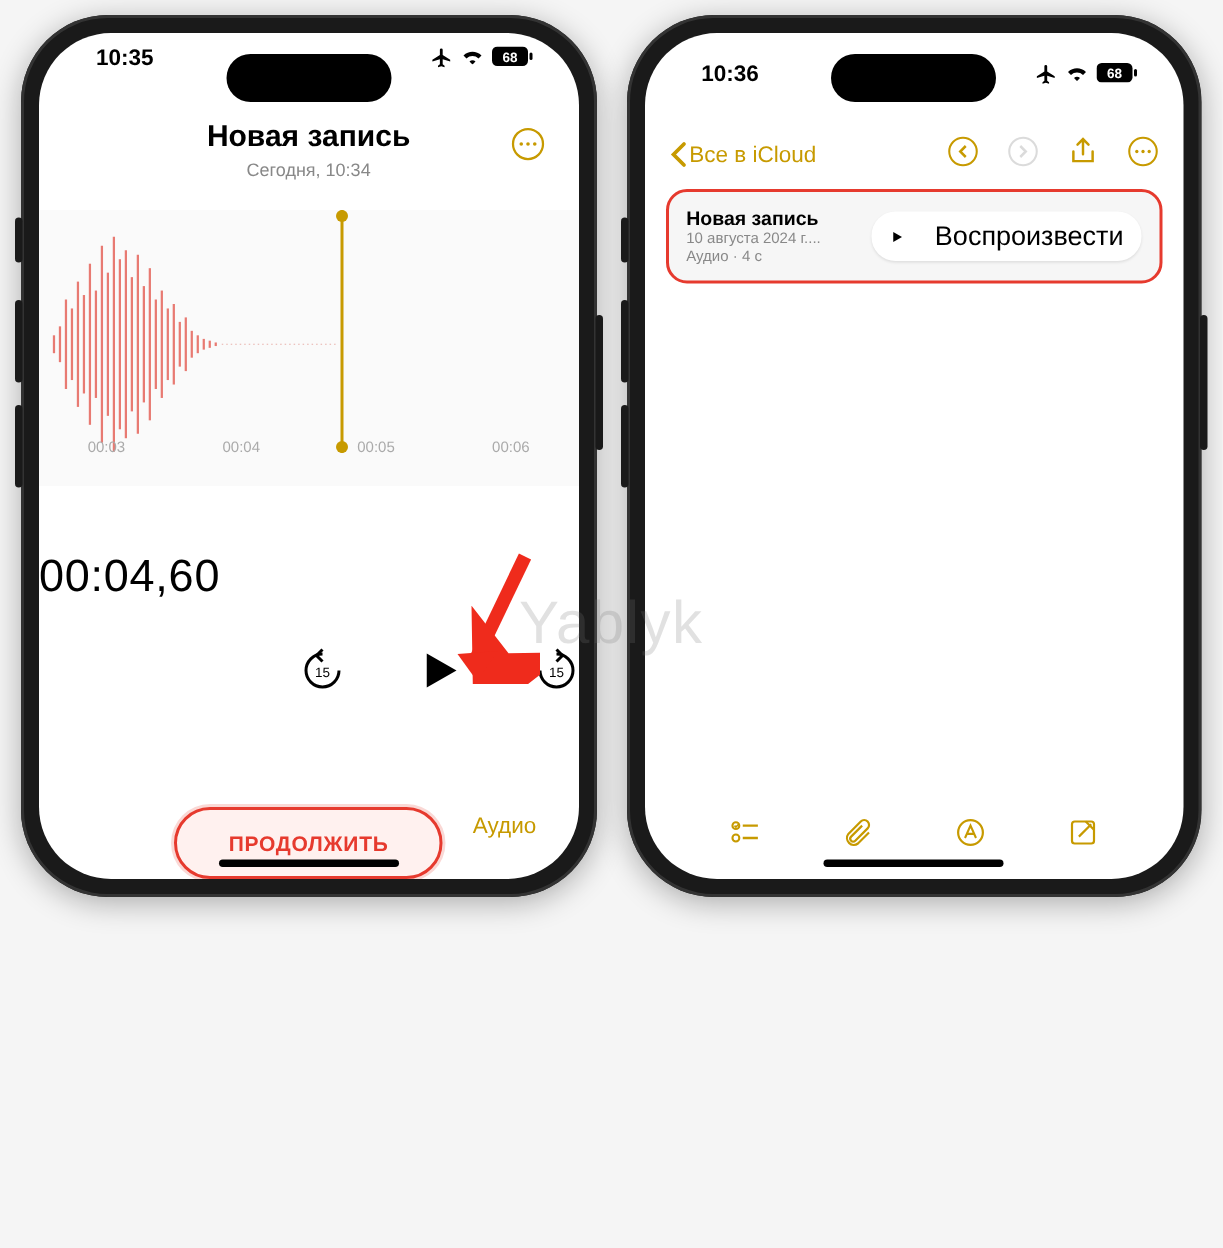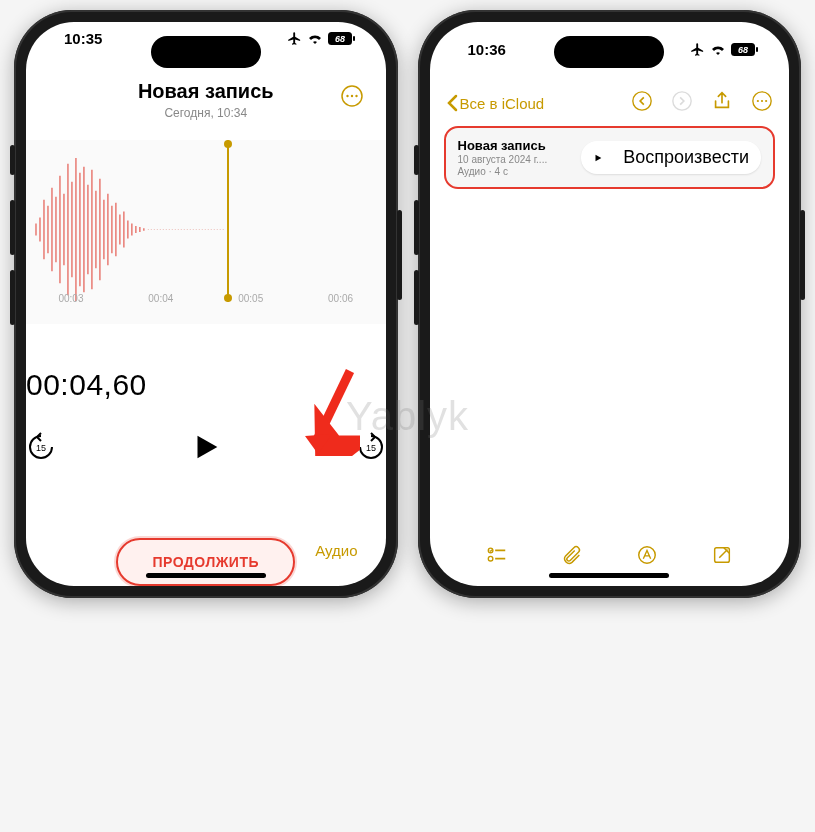--- a/index.html
+++ b/index.html
@@ -50,21 +50,21 @@
   }
   .status-bar {
     height: 54px;
     display: flex;
     justify-content: space-between;
     align-items: center;
     padding: 0 30px 0 38px;
     font-size: 15px;
     font-weight: 600;
   }
-  .status-icons { display: flex; align-items: center; gap: 5px; font-style: italic; }
+  .status-icons { display: flex; gap: 5px; }
   .status-icons svg { display: block; }
   
   .rec-header {
     padding: 26px 18px 6px;
     position: relative;
     text-align: center;
   }
   .rec-title { font-size: 20px; font-weight: 700; }
   .rec-sub { font-size: 12px; color: #888; margin-top: 3px; }
   .rec-more {
@@ -105,21 +105,21 @@
   }
   .timer {
     text-align: left;
     font-size: 30px;
     font-weight: 500;
     letter-spacing: 0.5px;
     margin-top: 44px;
     font-variant-numeric: tabular-nums;
   }
   .transport {
-    display: flex; justify-content: space-between; align-items: center;
+    display: flex; justify-content: flex-end; align-items: center;
     gap: 46px;
     margin-top: 28px;
   }
   .skip-btn {
     position: relative;
     width: 30px; height: 30px;
   }
   .bottom-row {
     margin-top: 50px;
     display: flex;

